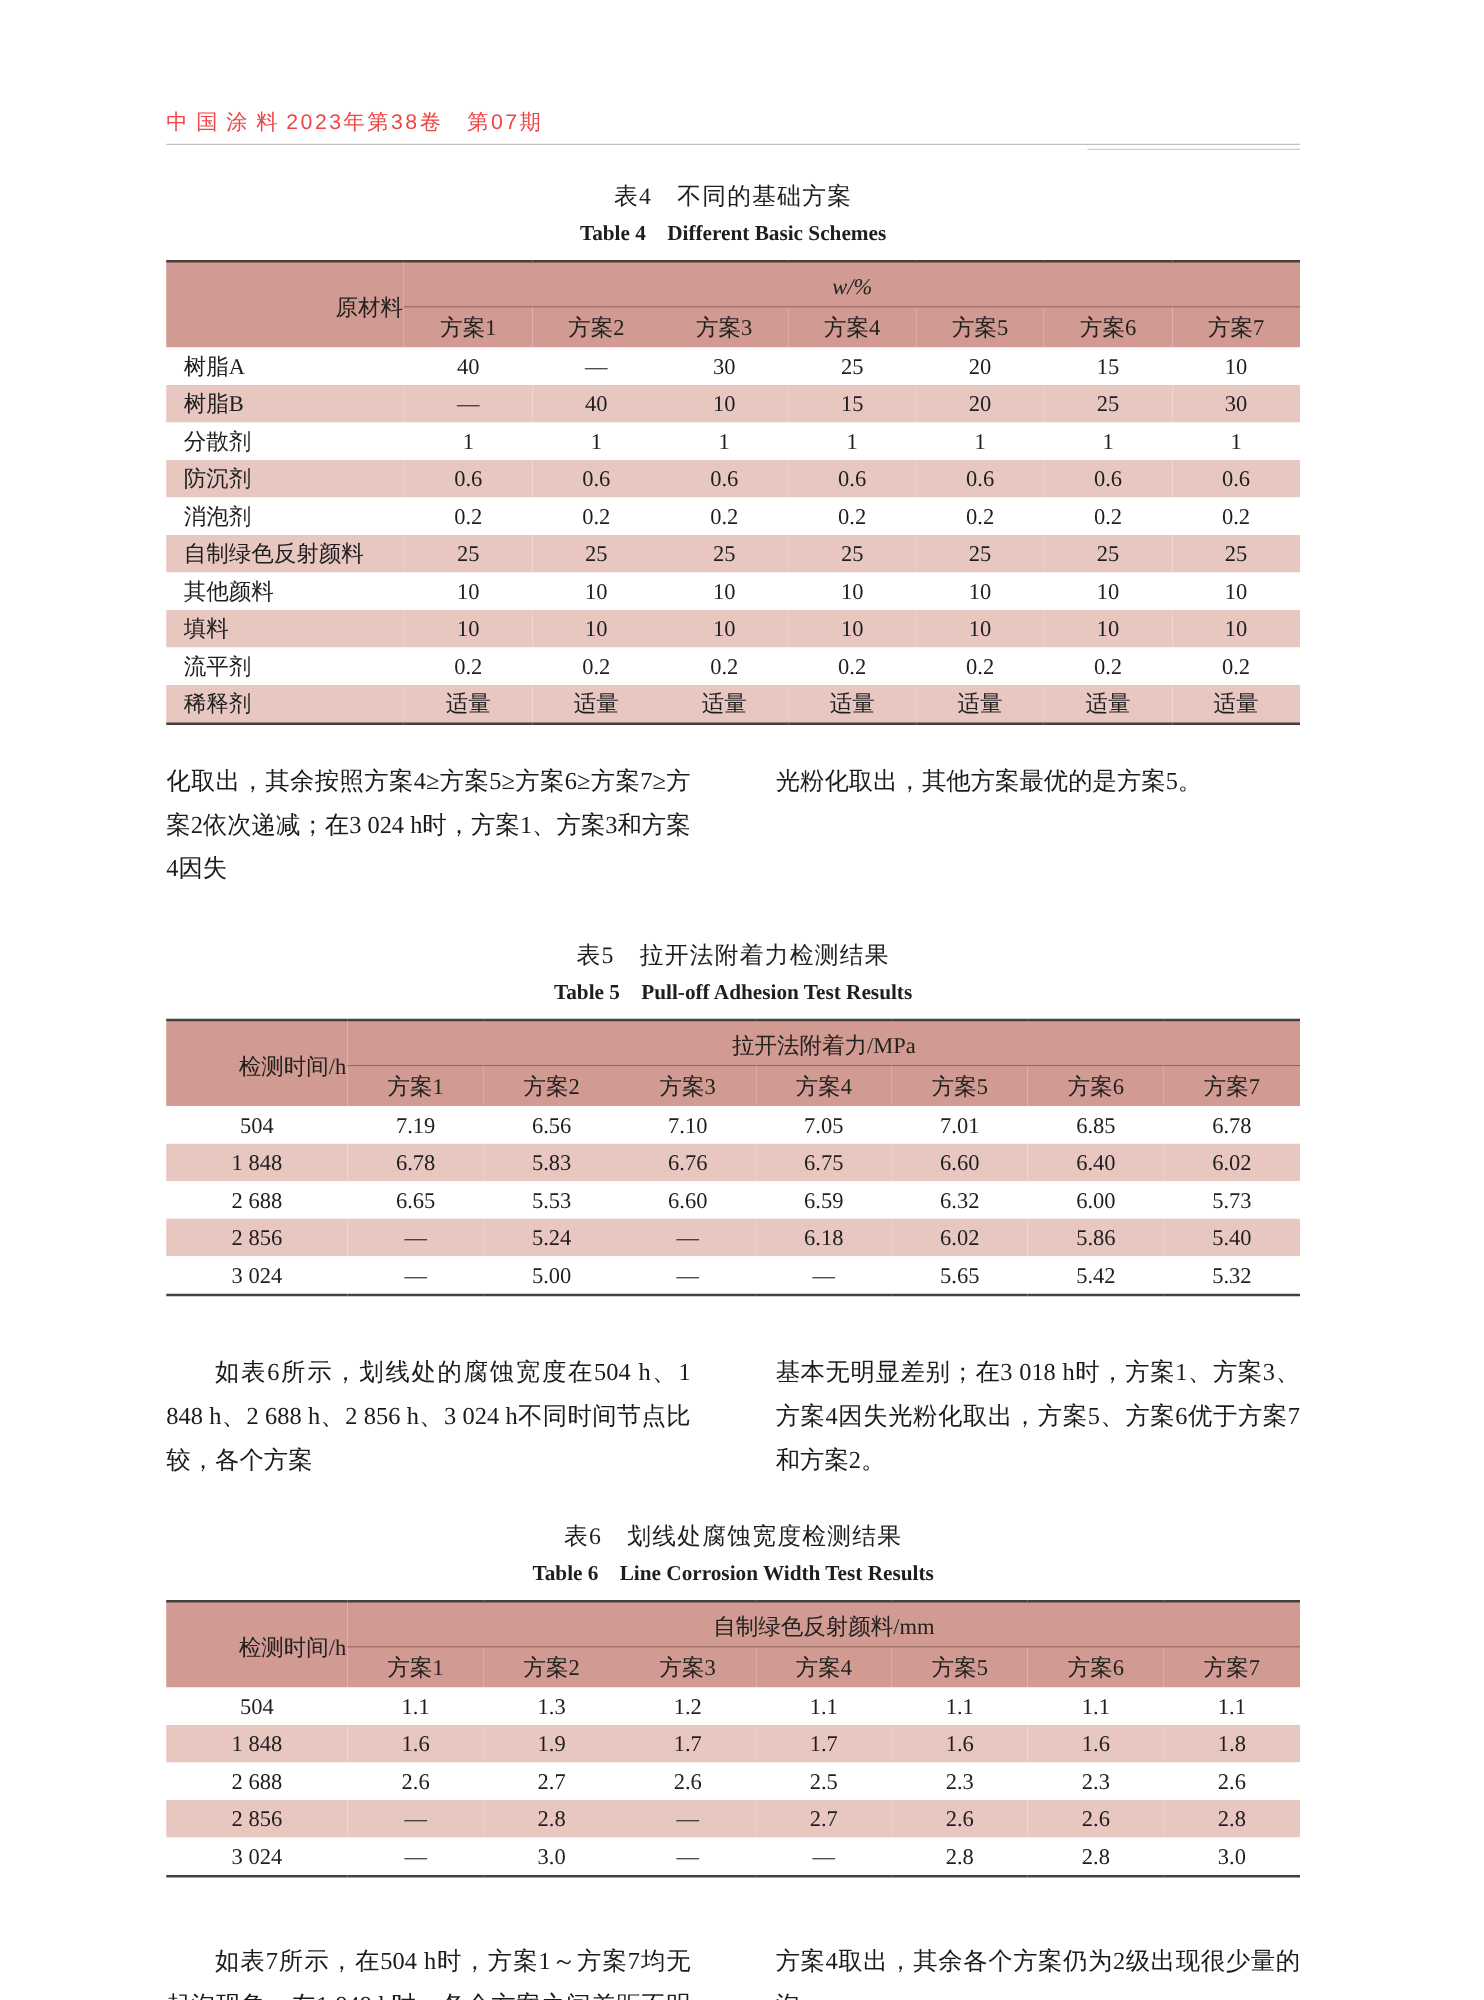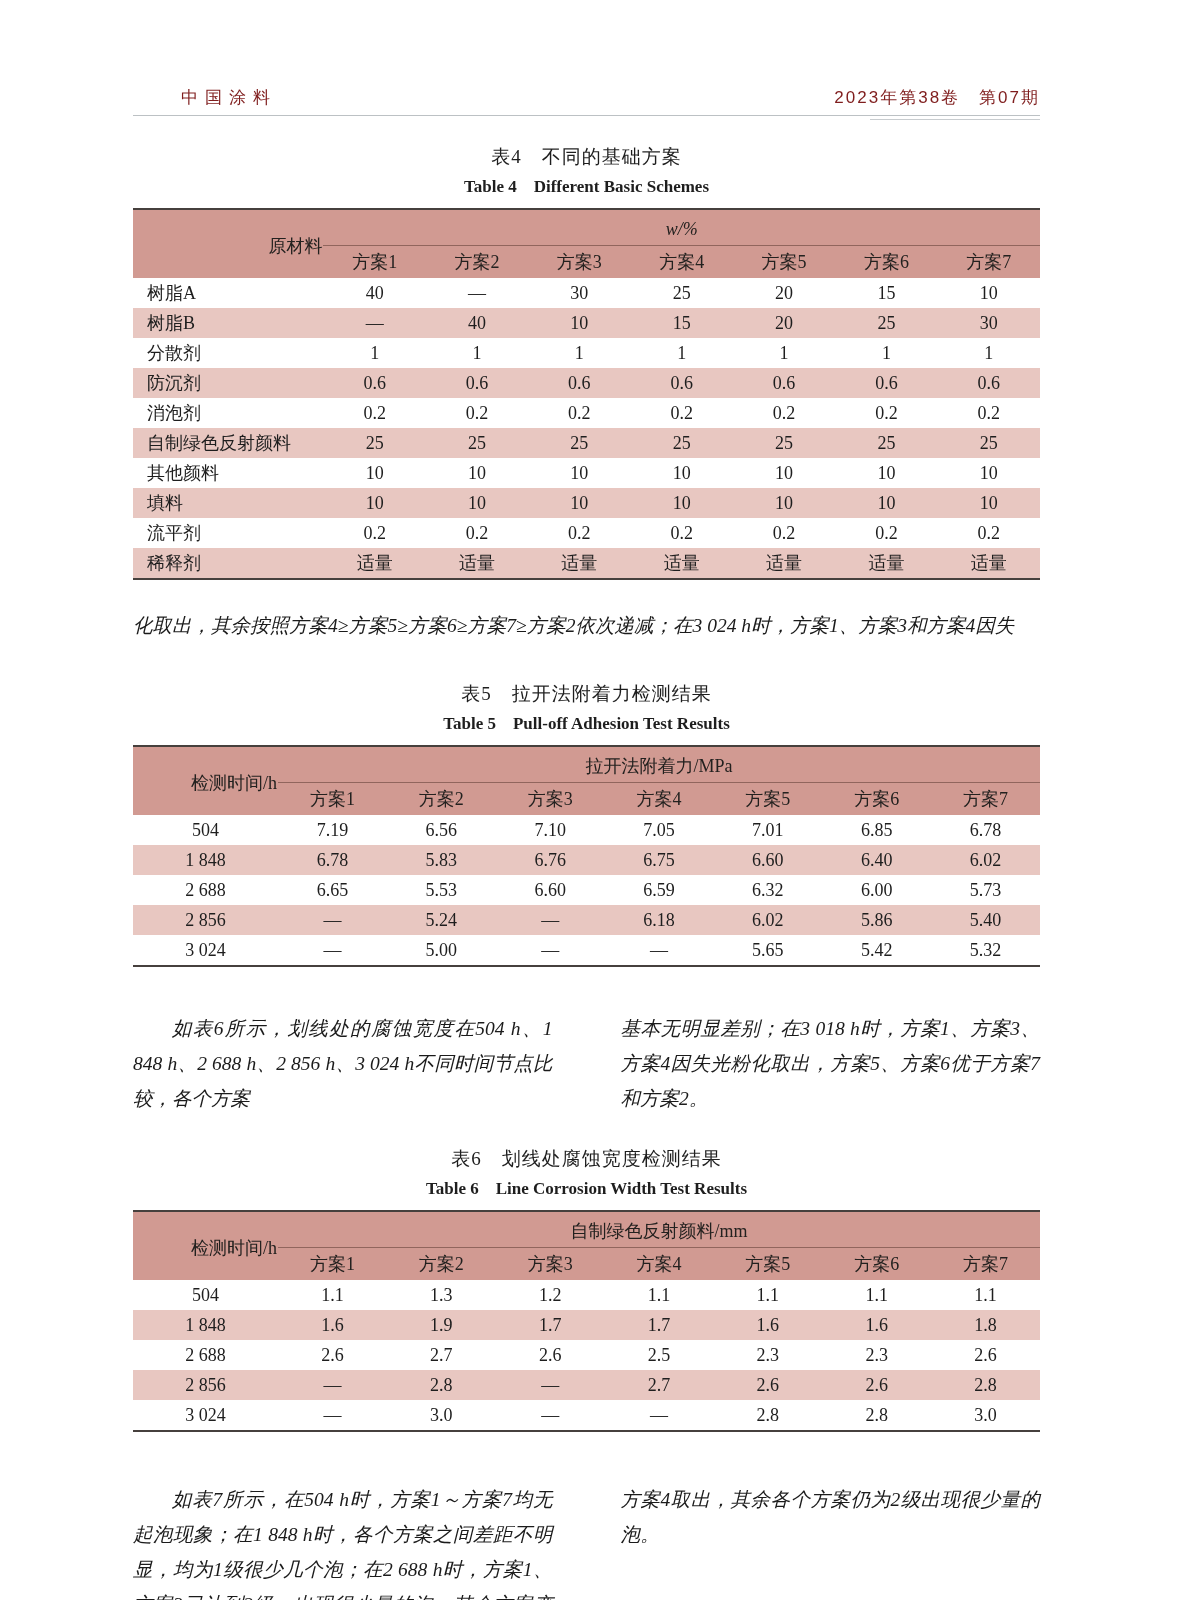--- a/index.html
+++ b/index.html
@@ -5,23 +5,23 @@
   html,body { margin:0; padding:0; background:#ffffff; }
   body {
     width:1187px; height:1600px; overflow:hidden;
     font-family:"Liberation Serif","DejaVu Serif",serif;
     color:#1e1e1e;
     position:relative;
   }
   .page { padding:86px 147px 0 133px; }
 
   
-  .runhead { display:flex; justify-content:space-between; align-items:flex-end;
+  .runhead { display:flex; justify-content:flex-start; align-items:flex-end;
     font-family:"Liberation Sans","DejaVu Sans",sans-serif;
-    color:#7f1d1d; font-size:17px;margin-left:48px; }
+    color:#ef4444; font-size:17px; }
   .runhead .journal { letter-spacing:7px; }
   .runhead .issue { letter-spacing:2px; }
   .runrule { height:1px; background:#bcc1c4; margin-top:6px; }
   .runrule2 { height:1px; background:#c8cccf; width:170px; margin-left:auto; margin-top:3px; }
 
   
   .caption { text-align:center; }
   .cap-zh { font-size:19px; font-weight:normal; letter-spacing:1px; }
   .cap-en { font-size:17px; font-weight:bold; margin-top:5px; font-family:"Liberation Serif",serif; }
 
@@ -35,21 +35,21 @@
   th.corner { vertical-align:middle;text-align:right; }
   th.span { border-bottom:1px solid #91655d; }
   th.span.ital { font-style:italic; }
   table.t col.c0 { width:21%; }
   table.t.narrowcol col.c0 { width:16%; }
   table.t tbody td { height:28px; vertical-align:middle; background:#ffffff; }
   table.t tbody tr:nth-child(even) td { background:#e8c7c1; }
   table.t.left-labels tbody td.rowlabel { text-align:left; padding-left:14px; }
 
   
-  .cols { display:flex; gap:68px;font-style:italic; }
+  .cols { display:flex; gap:68px; }
   .col { flex:1; font-size:19.5px; line-height:35px; text-align:justify; color:#1b1b1b; }
   .col p { margin:0; }
   .col p.indent { text-indent:2em; }
 
   
   .mt-cap1 { margin-top:24px; }
   .mt-table { margin-top:10px; }
   .mt-block1 { margin-top:28px; }
   .mt-cap2 { margin-top:38px; }
   .mt-block2 { margin-top:44px; }
@@ -199,20 +199,23 @@
           <td>适量</td>
           <td>适量</td>
         </tr>
       </tbody>
   </table>
 
   <div class="cols mt-block1">
     <div class="col">
         <p>化取出，其余按照方案4≥方案5≥方案6≥方案7≥方案2依次递减；在3 024 h时，方案1、方案3和方案4因失</p>
       </div>
+    <div class="col">
+        <p>光粉化取出，其他方案最优的是方案5。</p>
+      </div>
   </div>
 
   <div class="caption mt-cap2">
     <div class="cap-zh">表5　拉开法附着力检测结果</div>
     <div class="cap-en">Table 5　Pull-off Adhesion Test Results</div>
   </div>
   <table class="t narrowcol mt-table">
     <colgroup>
         <col class="c0">
         <col>

